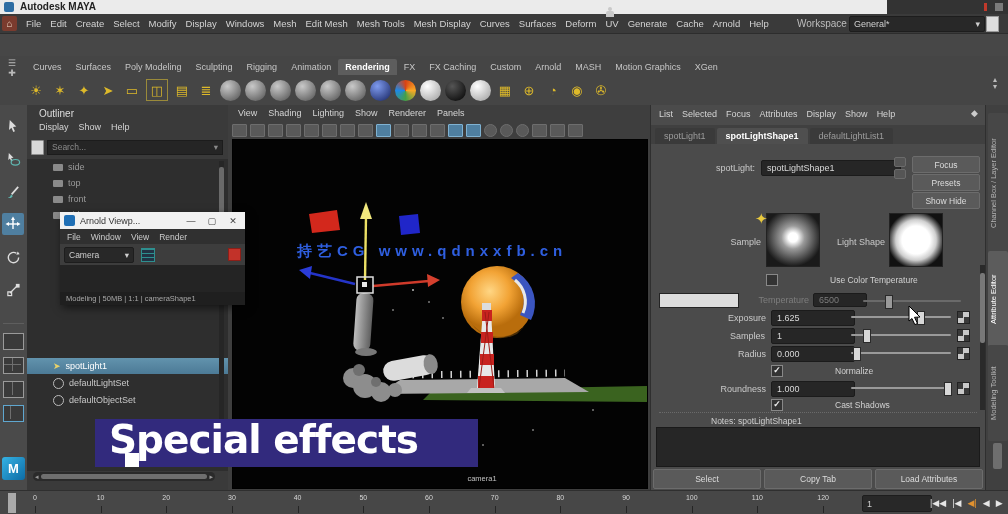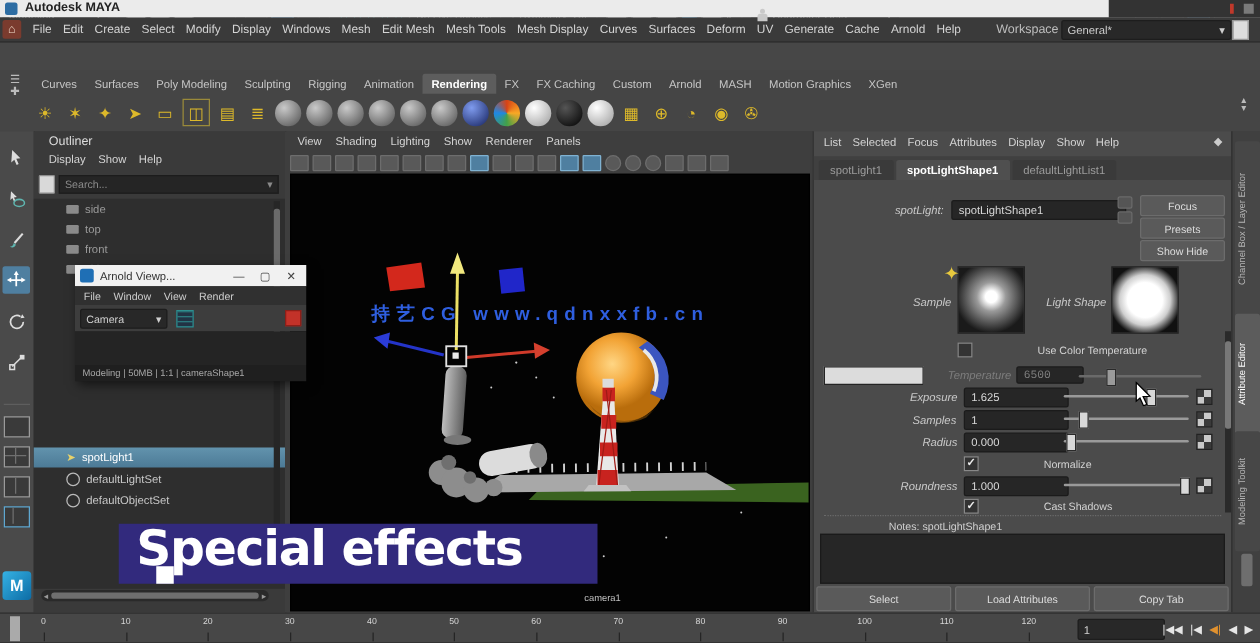--- a/index.html
+++ b/index.html
@@ -135,25 +135,25 @@
   #banner .sq{position:absolute;left:30px;top:34px;width:14px;height:14px;background:#fff;}
 
   
   #ae{left:650px;top:0;width:335px;height:385px;background:#4b4b4b;border-left:1px solid #2f2f2f;position:absolute;}
   #ae .menus{left:8px;top:0;height:17px;position:absolute;gap:9px;font-size:9px;}
   #ae .pin{left:320px;top:3px;position:absolute;color:#ccc;font-size:9px;}
   #aetabs{left:0px;top:20px;width:335px;height:19px;background:#404040;position:absolute;
           display:flex;align-items:flex-end;gap:2px;padding-left:4px;}
   .aetab{font-size:9px;color:#9c9c9c;background:#3a3a3a;padding:3px 9px;border-radius:2px 2px 0 0;white-space:nowrap;}
   .aetab.active{color:#fff;font-weight:bold;background:#4f4f4f;}
-  .aelabel{font-size:9px;color:#c9c9c9;text-align:right;position:absolute;font-style:italic;}
+  .aelabel{font-size:9px;color:#c9c9c9;text-align:right;position:absolute;}
   .aelabel.dim{color:#7d7d7d;}
   .aefield{background:#262626;border:1px solid #1b1b1b;border-radius:2px;color:#d8d8d8;
            font-size:9px;display:flex;align-items:center;padding:0 5px;position:absolute;height:14px;}
-  .aefield.dim{color:#7d7d7d;font-family:Liberation Mono, monospace;}
+  .aefield.dim{color:#7d7d7d;}
   .aebtn{background:#5a5a5a;border:1px solid #6c6c6c;border-radius:2px;color:#ddd;font-size:8.5px;
          display:flex;align-items:center;justify-content:center;position:absolute;}
   .previmg{width:52px;height:52px;background:#000;position:absolute;border:1px solid #222;}
   .glow{width:100%;height:100%;background:radial-gradient(circle at 50% 45%,#ffffff 0 12%,#9a9a9a 30%,#1a1a1a 75%);}
   .lsglow{width:100%;height:100%;background:radial-gradient(circle,#ffffff 0 38%,#cfcfcf 55%,#111 78%);}
   .slider{position:absolute;height:2px;background:#9a9a9a;border-radius:1px;}
   .slider .shandle{position:absolute;top:-5px;width:6px;height:12px;background:#d8d8d8;border:1px solid #2a2a2a;}
   .slider.dim{background:#6a6a6a;}
   .checker{position:absolute;width:11px;height:11px;border:1px solid #222;
            background:conic-gradient(#c9c9c9 0 25%,#3a3a3a 0 50%,#c9c9c9 0 75%,#3a3a3a 0);}
@@ -655,24 +655,24 @@
 
       <div class="dots"></div>
       <div class="cblabel" style="left:12px;top:311px;color:#cfcfcf;">Notes: spotLightShape1</div>
       <div id="aenotesarea"></div>
 
       <div id="aefooter">
         <div class="aebtn fb">
             <span>Select</span>
           </div>
         <div class="aebtn fb">
-            <span>Load Attributes</span>
+            <span>Copy Tab</span>
           </div>
         <div class="aebtn fb">
-            <span>Copy Tab</span>
+            <span>Load Attributes</span>
           </div>
       </div>
       <div id="aescroll">
           <div class="handle"></div>
         </div>
     </div>
 
     <div id="rightstrip">
       <div class="vtab" style="top:8px;height:128px;">Channel Box / Layer Editor</div>
       <div class="vtab active" style="top:146px;height:84px;">Attribute Editor</div>

